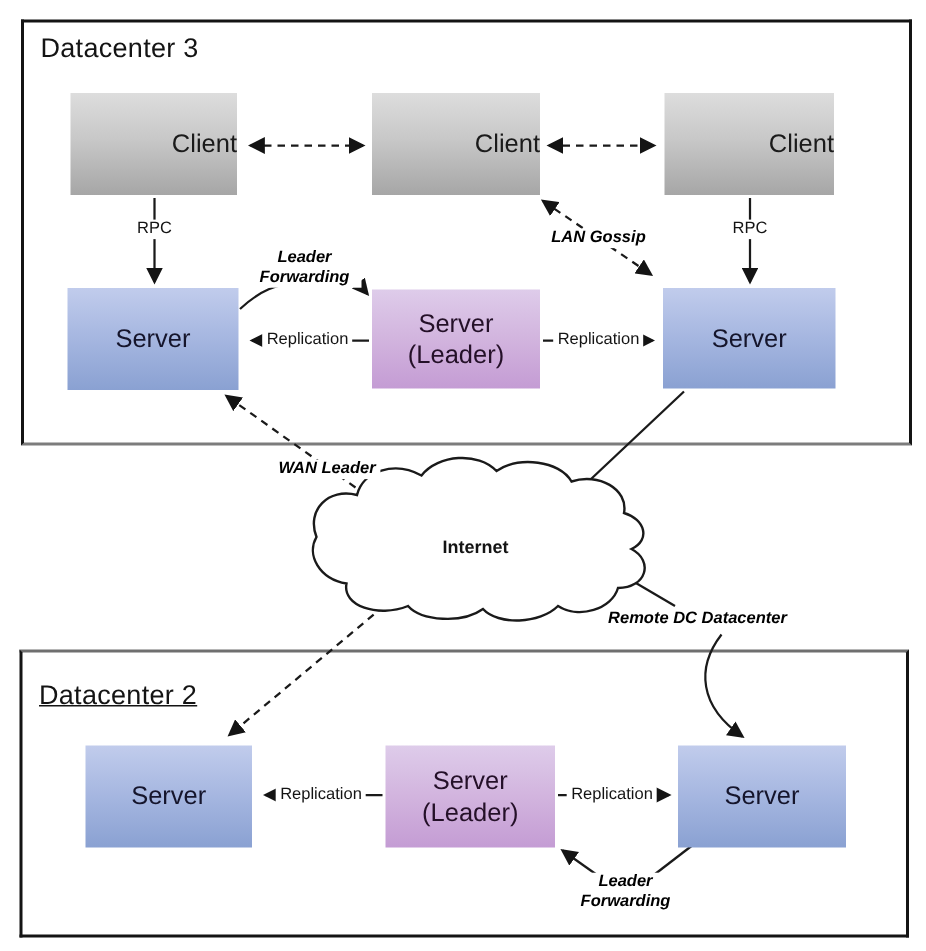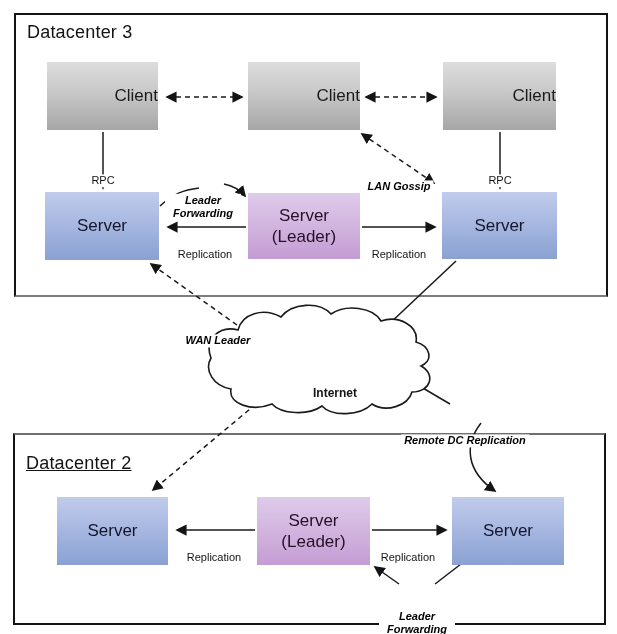--- a/index.html
+++ b/index.html
@@ -14,21 +14,21 @@
   .node{
     position:absolute;display:flex;flex-direction:column;align-items:center;justify-content:center;
     text-align:center;font-size:17px;color:#1b1b1b;line-height:1.25;
   }
   .node.client{background:linear-gradient(180deg,#dddddd 0%,#c8c8c8 45%,#a6a6a6 100%);align-items:flex-end;}
   .node.server{background:linear-gradient(180deg,#c1ccec 0%,#a5b6e0 50%,#8aa1d2 100%);color:#15152c;}
   .node.leader{background:linear-gradient(180deg,#deccea 0%,#d2b4de 50%,#c49cd4 100%);color:#241028;}
   svg.wires{position:absolute;left:0;top:0;pointer-events:none;}
   .elabel{
     position:absolute;transform:translate(-50%,-50%);background:#fff;padding:0 3px;
-    font-size:11px;white-space:nowrap;color:#141414;text-align:center;line-height:1.2;margin-top:28px;
+    font-size:11px;white-space:nowrap;color:#141414;text-align:center;line-height:1.2;
   }
   .elabel.bold{font-weight:bold;color:#000;font-style:italic;}
   .elabel.two-line{white-space:normal;width:76px;padding:0;}
   .elabel.internet{font-size:12px;font-weight:bold;background:transparent;}
 </style>
 </head>
 <body>
 
 <div class="canvas">
 
@@ -126,22 +126,22 @@
   <div class="elabel" style="left:103px;top:153px;">RPC</div>
   <div class="elabel" style="left:500px;top:153px;">RPC</div>
   <div class="elabel bold" style="left:399px;top:159px;">LAN Gossip</div>
   <div class="elabel bold two-line" style="left:203px;top:179px;">
     <div>Leader</div>
     <div>Forwarding</div>
   </div>
   <div class="elabel" style="left:205px;top:227px;">Replication</div>
   <div class="elabel" style="left:399px;top:227px;">Replication</div>
   <div class="elabel bold" style="left:218px;top:313px;">WAN Leader</div>
-  <div class="elabel internet" style="left:335px;top:365px;">Internet</div>
-  <div class="elabel bold" style="left:465px;top:413px;">Remote DC Replication</div>
+  <div class="elabel internet" style="left:317px;top:365px;">Internet</div>
+  <div class="elabel bold" style="left:465px;top:413px;">Remote DC Datacenter</div>
   <div class="elabel" style="left:214px;top:530px;">Replication</div>
   <div class="elabel" style="left:408px;top:530px;">Replication</div>
   <div class="elabel bold two-line" style="left:417px;top:595px;">
     <div>Leader</div>
     <div>Forwarding</div>
   </div>
 
 </div>
 
 </body></html>

